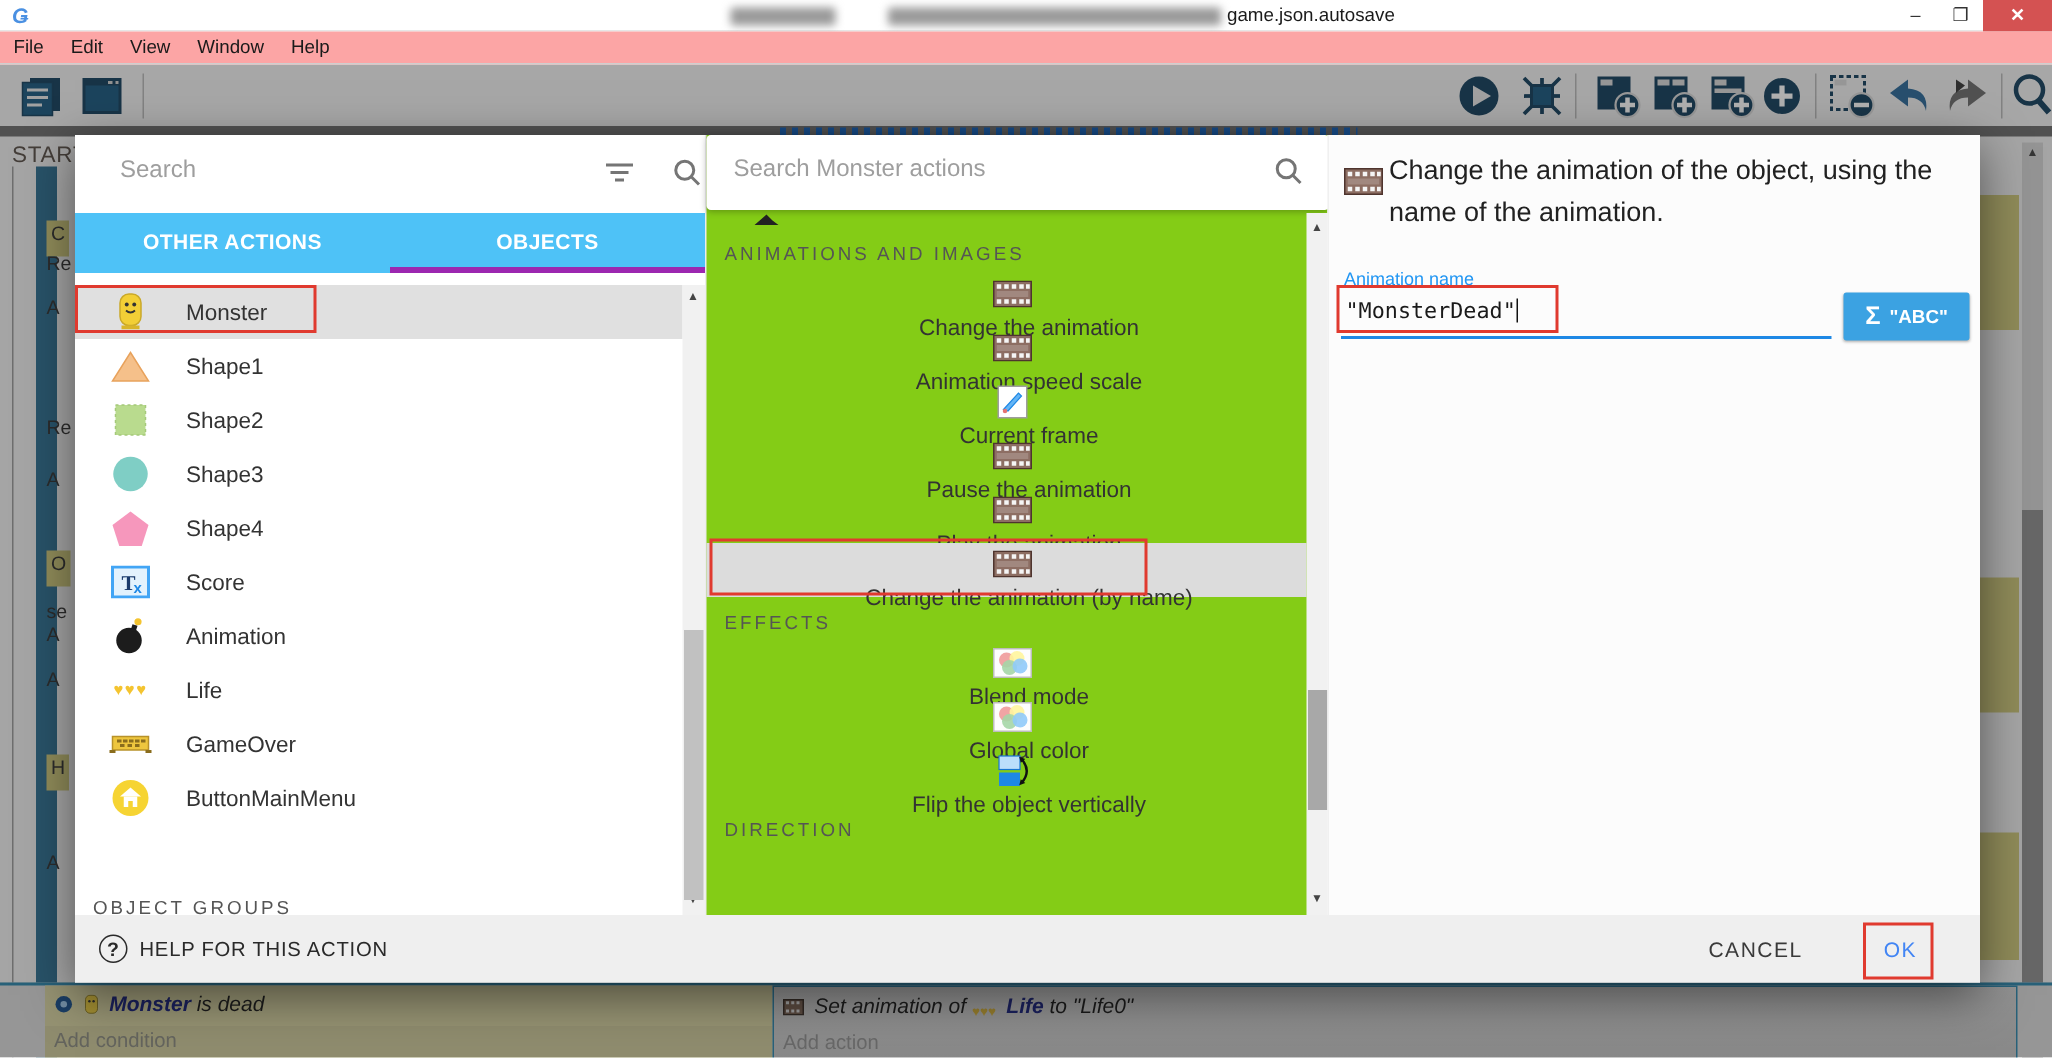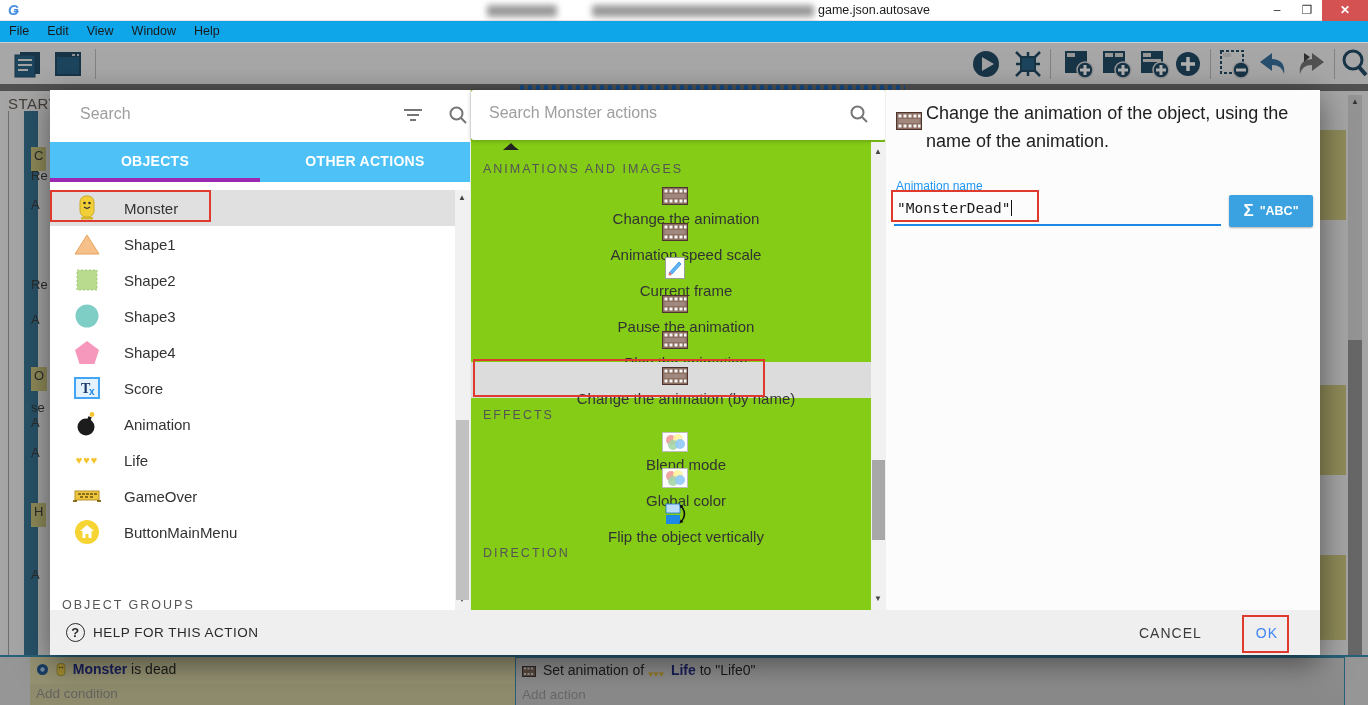--- a/index.html
+++ b/index.html
@@ -11,21 +11,21 @@
   .titlebar { position:absolute; left:0; top:0; width:1368px; height:21px; background:#ffffff; border-bottom:1px solid #e6e6e6; z-index:30; }
   .gd-logo { position:absolute; left:8px; top:2px; font-size:14px; font-weight:bold; color:#4a90e2; font-style:italic; }
   .blurblock { position:absolute; top:5px; height:12px; background:#9a9a9a; filter:blur(3px); border-radius:2px; }
   .win-title { position:absolute; left:818px; top:3px; font-size:12.5px; color:#1a1a1a; }
   .winbtn { position:absolute; top:0; height:21px; text-align:center; line-height:20px; font-size:12px; color:#333; cursor:default; }
   .winbtn.min { left:1262px; width:30px; }
   .winbtn.max { left:1292px; width:30px; }
   .winbtn.close { left:1322px; width:46px; background:#d45252; color:#fff; font-weight:bold; }
 
   
-  .menubar { position:absolute; left:0; top:21px; width:1368px; height:22px; background:#0ea5e9; z-index:30; border-bottom:1px solid #cfcfcf; }
+  .menubar { position:absolute; left:0; top:21px; width:1368px; height:22px; background:#fca5a5; z-index:30; border-bottom:1px solid #cfcfcf; }
   .menu-item { display:inline-block; padding:3px 9px; font-size:12.5px; color:#1a1a1a; }
 
   
   .bg { position:absolute; left:0; top:43px; width:1368px; height:662px; background:#efefef; z-index:1; }
   .toolbar { position:absolute; left:0; top:0; width:1368px; height:42px; background:#f2f2f2; }
   .tb-icon { position:absolute; top:5px; width:32px; height:32px; }
   .tb-sep { position:absolute; top:6px; width:1px; height:30px; background:#b8b8b8; }
   .tabstrip { position:absolute; left:0; top:41px; width:1368px; height:7px; background:#6e6e6e; }
   .tabdots { position:absolute; left:520px; top:42px; width:385px; height:5px;
     background:repeating-linear-gradient(90deg,#1565c0 0 4px, #6e6e6e 4px 8px); }
@@ -36,21 +36,21 @@
   .frag.yellow { background:#cdc67a; padding:1px 3px 8px 3px; }
   .rs-block { position:absolute; left:1320px; width:26px; background:#cdc67a; }
   .rs-scroll { position:absolute; left:1348px; top:52px; width:14px; height:610px; background:#d5d5d5; }
   .rs-thumb { position:absolute; left:1348px; top:297px; width:14px; height:365px; background:#8f8f8f; }
   .arrow-up, .arrow-dn { font-size:8px; color:#444; position:absolute; }
 
   
   .ev-area { position:absolute; left:0; top:612px; width:1368px; height:50px; border-top:2px solid #2e86ab; background:#d8d8d8; }
   .ev-cell-l { position:absolute; left:30px; top:0; width:485px; height:50px; }
   .ev-cell-r { position:absolute; left:515px; top:0; width:830px; height:50px; border:1px solid #2e86ab; background:linear-gradient(#cfcfcf,#c2c2c2); }
-  .ev-row1 { height:27px; background:#d6d2a0; font-size:14px; color:#1a1a1a; padding:4px 4px 0 6px; white-space:nowrap; overflow:hidden; }
+  .ev-row1 { height:27px; background:#d6d2a0; font-size:14px; color:#1a1a1a; padding:4px 4px 0 6px; white-space:nowrap; overflow:hidden;font-style:italic; }
   .ev-cell-r .ev-row1 { background:transparent; }
   .ev-row2 { height:23px; font-size:13.5px; color:#8a8a80; padding:2px 0 0 6px; background:#ccc89a; }
   .ev-cell-r .ev-row2 { background:transparent; color:#909090; }
   .ev-obj { font-weight:bold; color:#1a237e; }
   .mini-ico { display:inline-block; vertical-align:-2px; margin-right:3px; }
 
   .overlay { position:absolute; left:0; top:43px; width:1368px; height:662px; background:rgba(30,30,30,0.35); z-index:5; }
 
   
   .dialog { position:absolute; left:50px; top:90px; width:1270px; height:565px; z-index:10;
@@ -314,22 +314,22 @@
             </svg>
         </span>
         <span class="icon-mag">
           <svg width="20" height="20" viewBox="0 0 20 20">
               <circle cx="8.5" cy="8.5" r="6" fill="none" stroke="#757575" stroke-width="2"></circle>
               <line x1="13" y1="13" x2="18" y2="18" stroke="#757575" stroke-width="2"></line>
             </svg>
         </span>
       </div>
       <div class="tabs" id="lp-tabs">
+          <div class="tab ">OTHER ACTIONS</div>
           <div class="tab active">OBJECTS</div>
-          <div class="tab ">OTHER ACTIONS</div>
         </div>
       <div class="obj-list" id="obj-list">
           <div class="obj-row selected">
      <span class="obj-icon">
               <svg width="20" height="26" viewBox="0 0 20 26">
                 <rect x="3" y="1" width="14" height="21" rx="6" fill="#f2cf36" stroke="#caa92a"></rect>
                 <rect x="4" y="22" width="12" height="2.5" fill="#d9b52a"></rect>
                 <circle cx="7.5" cy="8" r="1.3" fill="#333"></circle>
                 <circle cx="12.5" cy="8" r="1.3" fill="#333"></circle>
                 <path d="M7 12 q3 2.6 6 0" stroke="#333" stroke-width="1.2" fill="none"></path>

